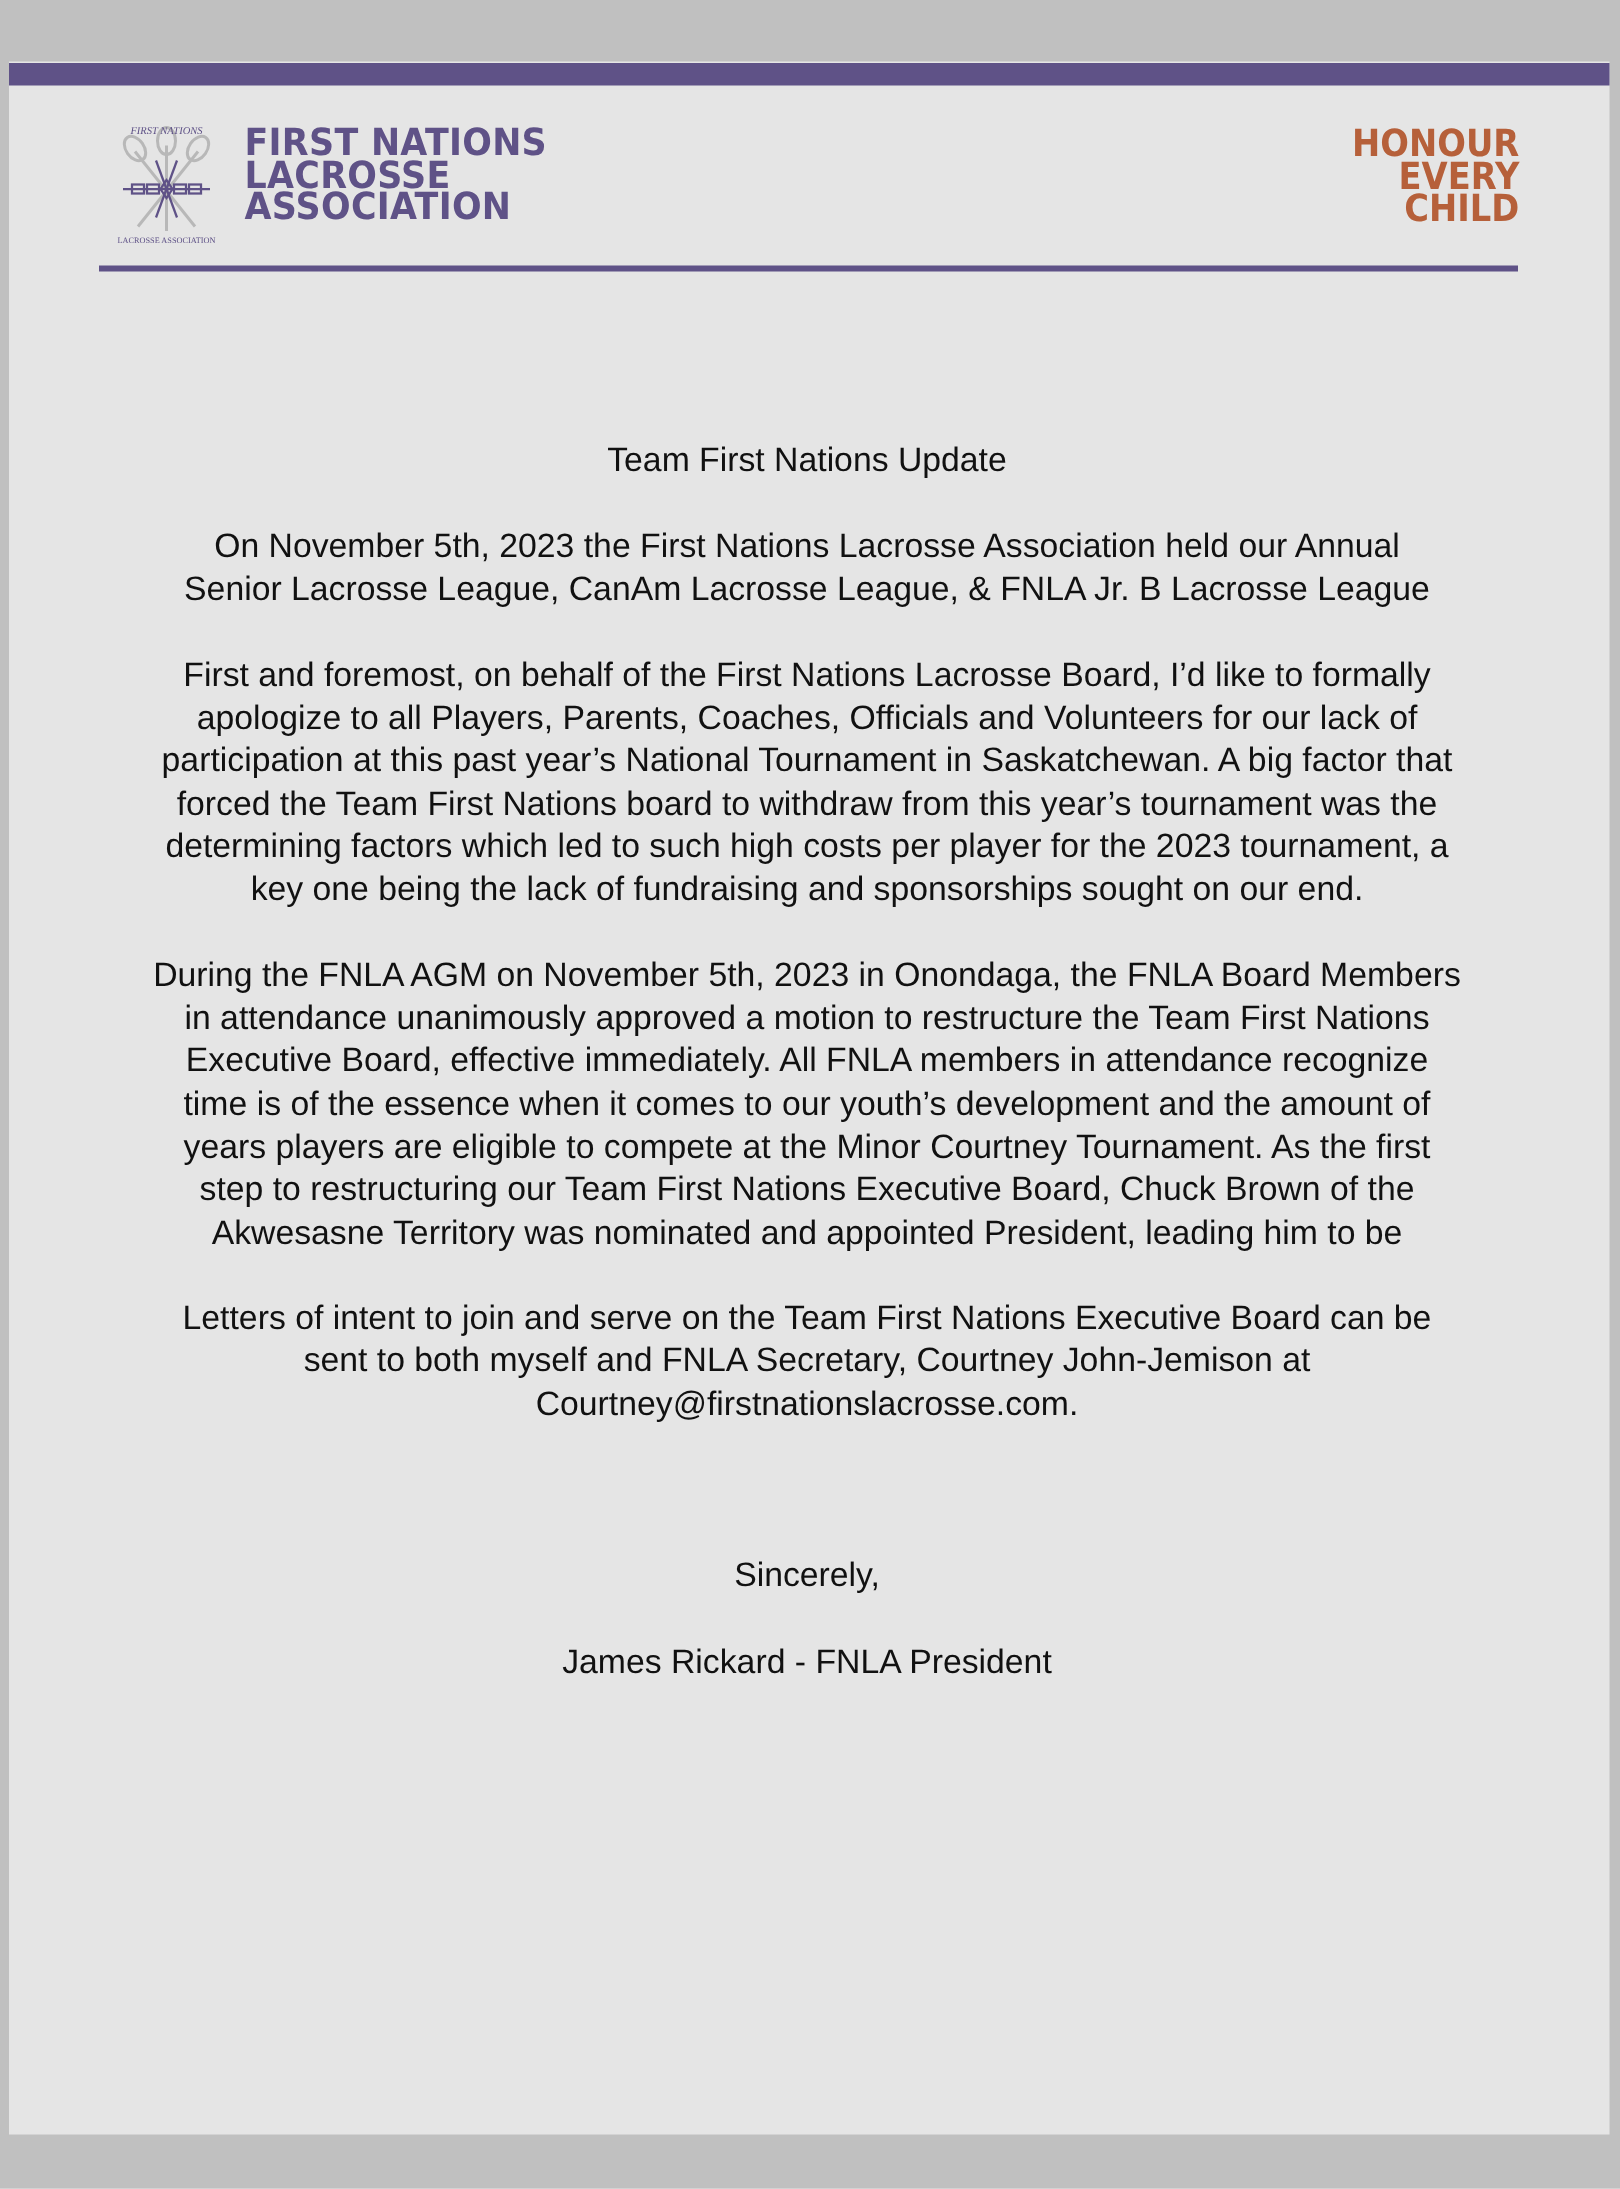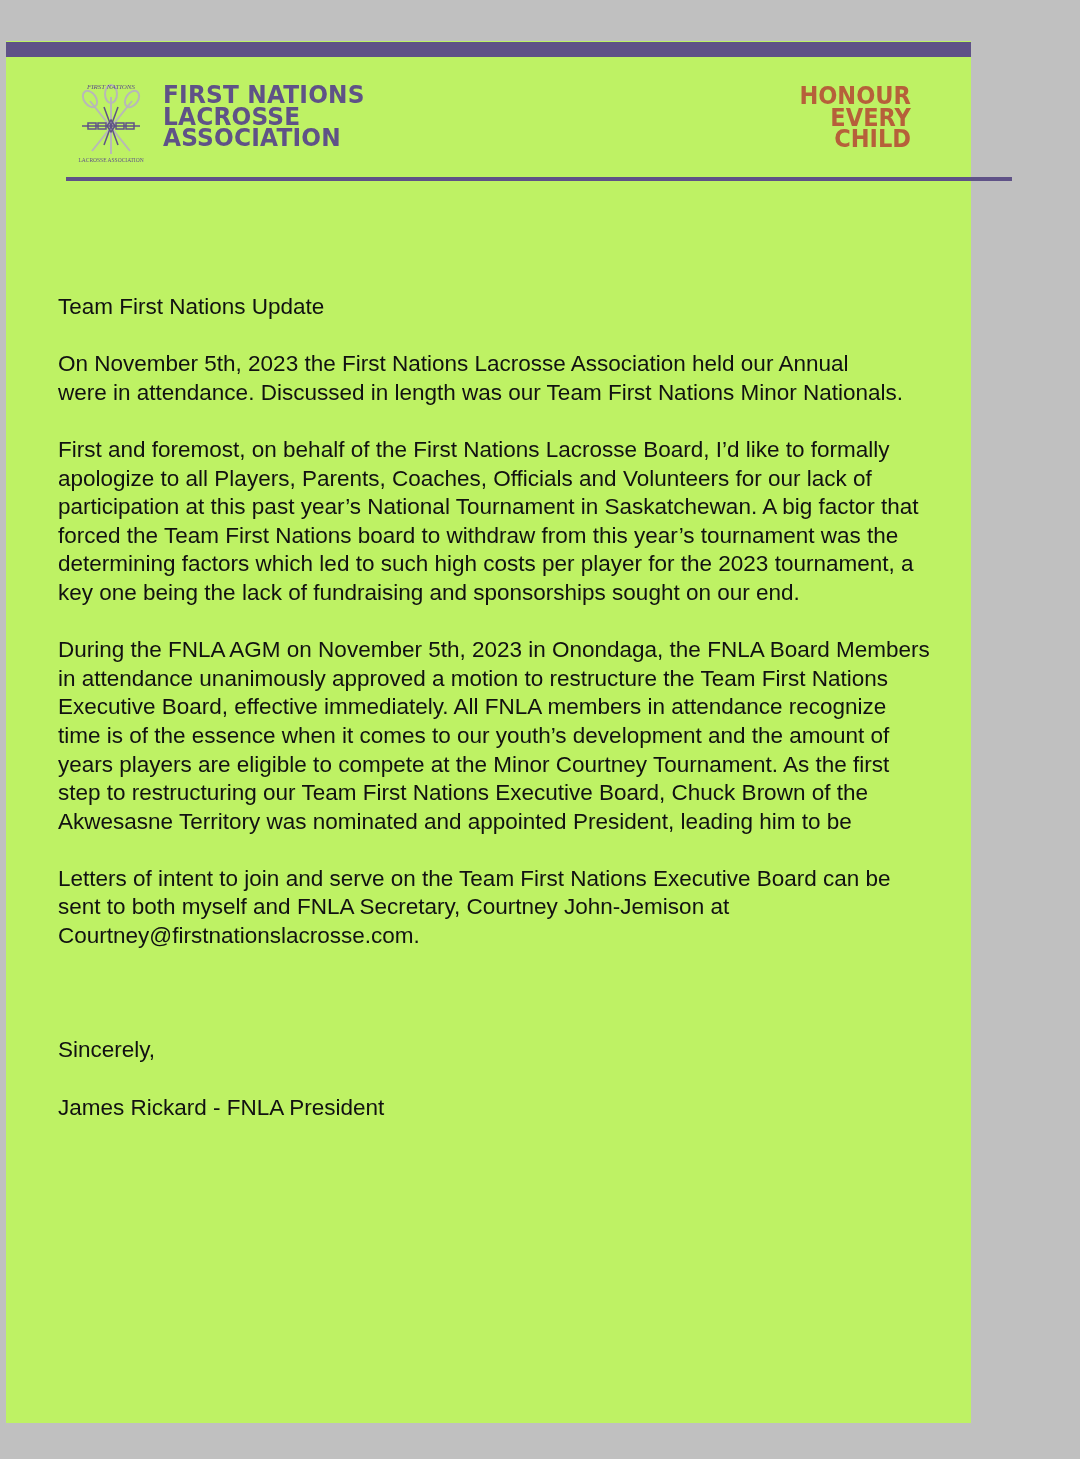--- a/index.html
+++ b/index.html
@@ -1,24 +1,24 @@
 <!DOCTYPE html>
 <html><head>
 <meta charset="utf-8">
 <style>
   html, body { margin:0; padding:0; }
   body { width:1080px; height:1459px; background:#c0c0c0; position:relative; overflow:hidden; font-family:"Liberation Sans", sans-serif; }
-  .page { position:absolute; left:6px; top:41px; width:965px; height:1382px; background:#bef264; }
+  .page { position:absolute; left:6px; top:41px; width:1067px; height:1382px; background:#e5e5e5; }
   .topbar { position:absolute; left:0; top:1px; width:100%; height:15px; background:#5f5287; }
   .logo { position:absolute; left:62px; top:38px; width:86px; height:86px; }
   .org-name { position:absolute; left:157px; top:43px; color:#5f5287; font-weight:bold; font-size:25px; line-height:21.5px; letter-spacing:0.2px; font-family:"DejaVu Sans", sans-serif; transform:scaleX(0.93); transform-origin:left top; }
   .honour { position:absolute; right:60px; top:44px; color:#b6603a; font-weight:bold; font-size:25px; line-height:21.5px; text-align:right; font-family:"DejaVu Sans", sans-serif; transform:scaleX(0.9); transform-origin:right top; }
   .header-rule { position:absolute; left:60px; top:136px; width:946px; height:4px; background:#5f5287; }
   .body-text { position:absolute; left:52px; top:252px; width:960px; color:#111; font-size:22.5px; line-height:28.6px; }
-  .line { white-space:nowrap; display:block; }
+  .line { white-space:nowrap; display:block;text-align:center; }
   .gap { height:28.6px; }
 </style>
 </head>
 <body>
 
 <div class="page">
   <div class="topbar"></div>
 
   <svg class="logo" viewBox="0 0 86 86">
     <g stroke="#b8b8b8" stroke-width="2" fill="none">
@@ -56,21 +56,21 @@
   </div>
 
   <div class="header-rule"></div>
 
   <div class="body-text">
     <span class="line">Team First Nations Update</span>
     <div class="gap"></div>
 
     <div>
       <span class="line">On November 5th, 2023 the First Nations Lacrosse Association held our Annual</span>
-      <span class="line">were in attendance. Discussed in length was our Team First Nations Minor Nationals.</span>
+      <span class="line">Senior Lacrosse League, CanAm Lacrosse League, &amp; FNLA Jr. B Lacrosse League</span>
     </div>
     <div class="gap"></div>
 
     <div>
       <span class="line">First and foremost, on behalf of the First Nations Lacrosse Board, I’d like to formally</span>
       <span class="line">apologize to all Players, Parents, Coaches, Officials and Volunteers for our lack of</span>
       <span class="line">participation at this past year’s National Tournament in Saskatchewan. A big factor that</span>
       <span class="line">forced the Team First Nations board to withdraw from this year’s tournament was the</span>
       <span class="line">determining factors which led to such high costs per player for the 2023 tournament, a</span>
       <span class="line">key one being the lack of fundraising and sponsorships sought on our end.</span>

